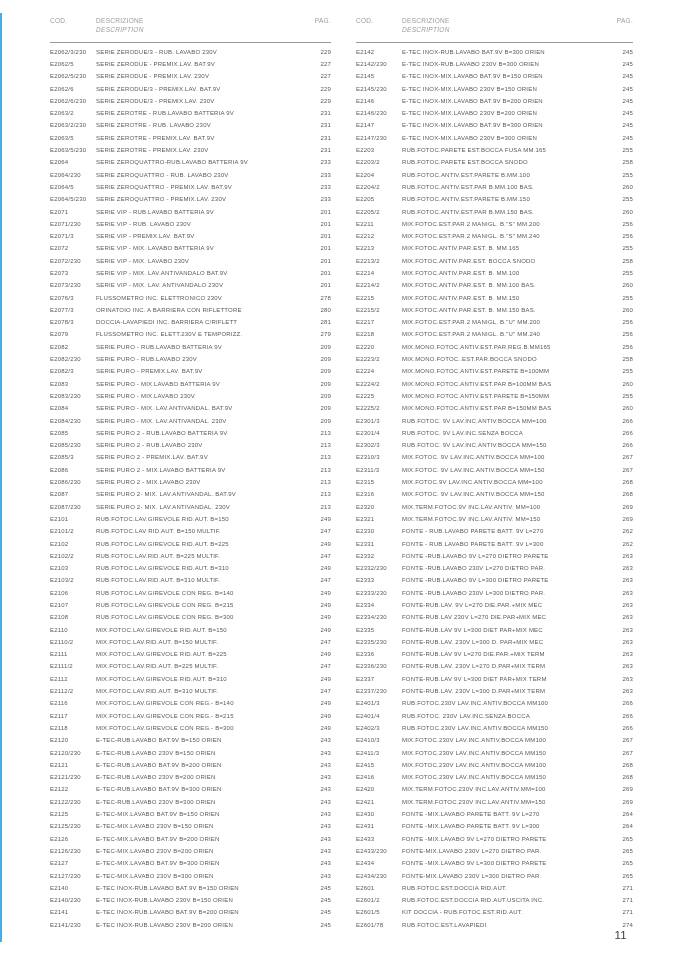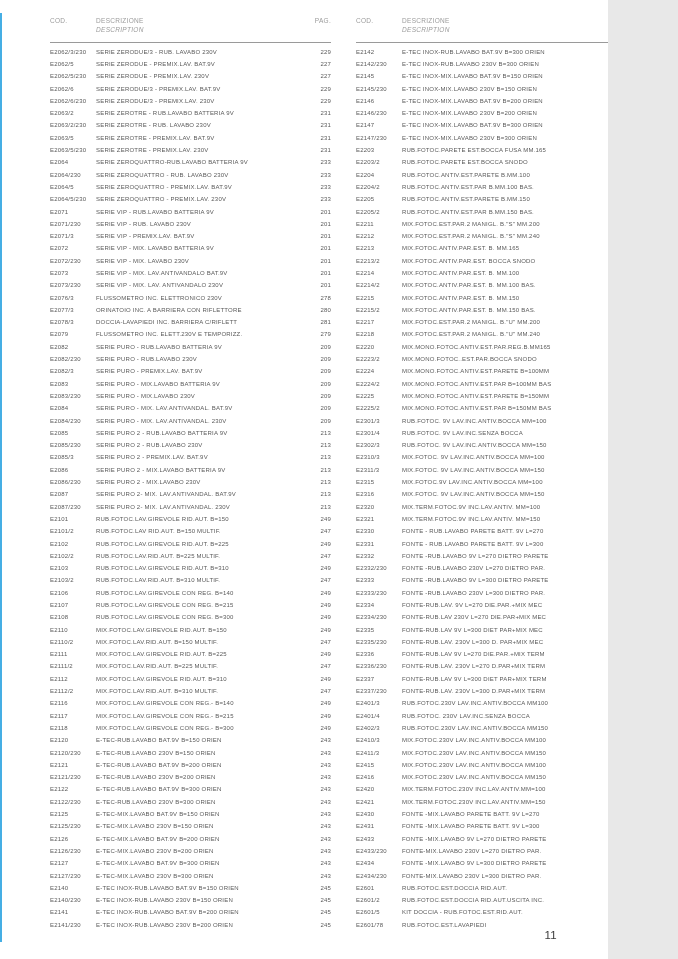--- a/index.html
+++ b/index.html
@@ -3,21 +3,21 @@
 <meta charset="utf-8">
 <style>
   html,body { margin:0; padding:0; }
   body {
     width:678px; height:959px;
     background:#e8e8e8;
     font-family:"Liberation Sans", sans-serif;
   }
   .page {
     position:relative;
-    width:608px; height:959px;
+    width:678px; height:959px;
     background:#ffffff;
     overflow:hidden;
   }
   .col { position:absolute; top:14px; }
   .col-left  { left:50px;  width:281px; }
   .col-right { left:356px; width:277px; }
 
   .col-header {
     display:flex;
     align-items:flex-start;

